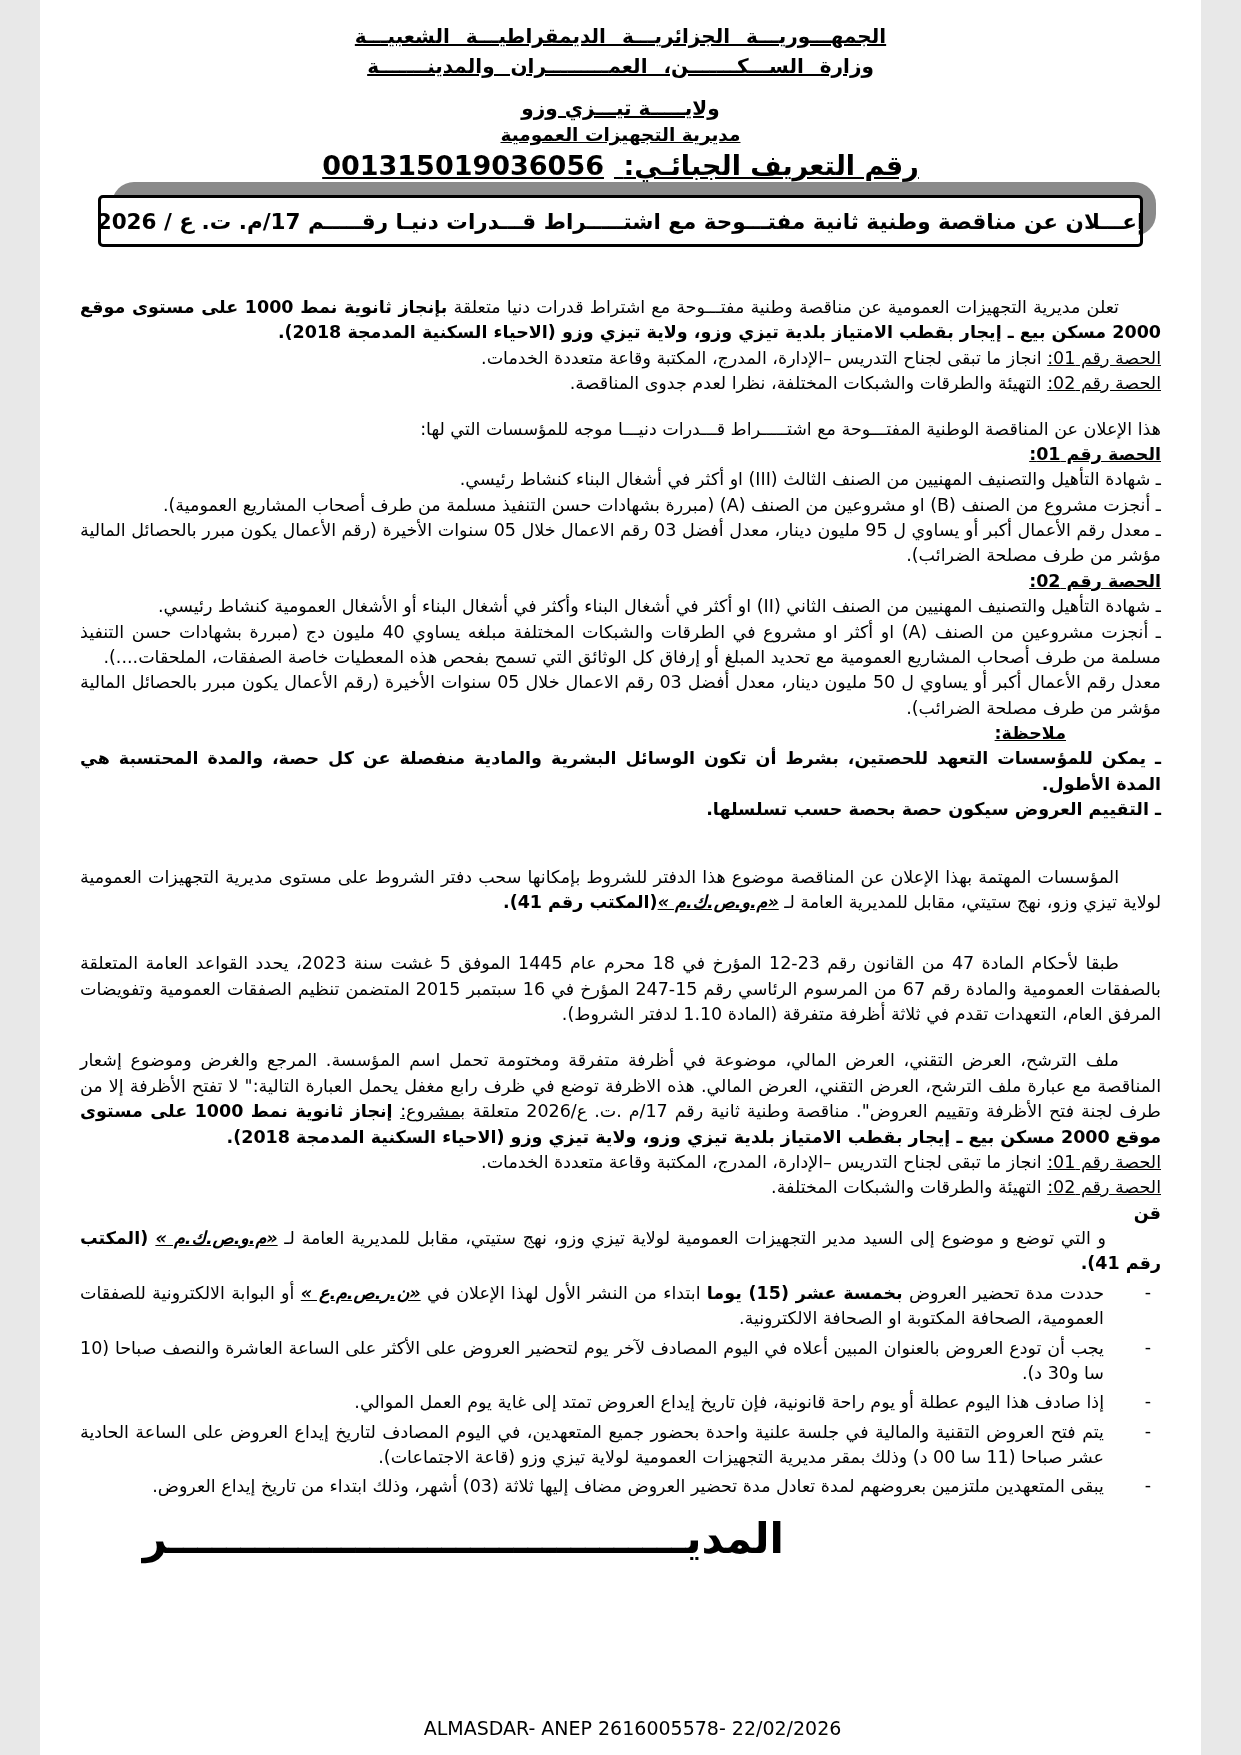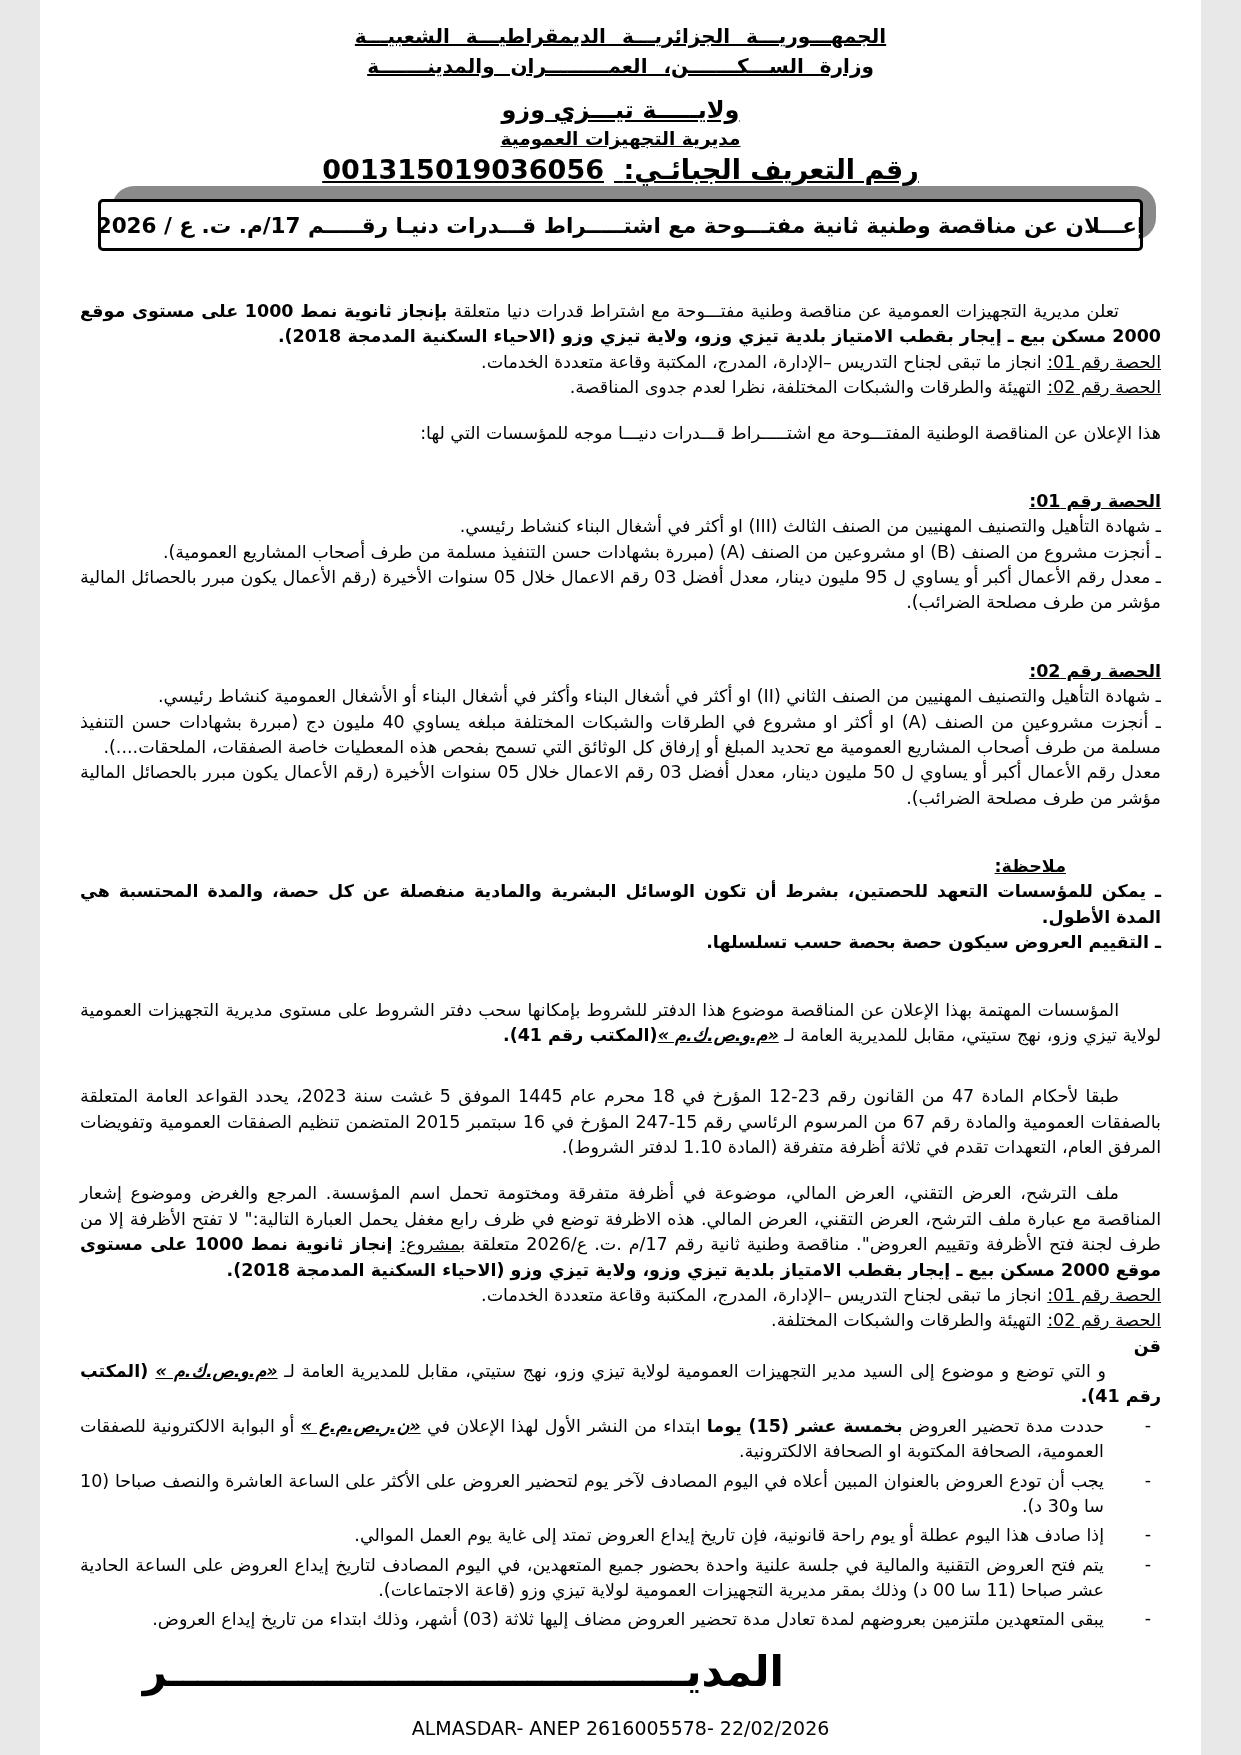--- a/index.html
+++ b/index.html
@@ -7,60 +7,60 @@
     position:relative; width:1161px; height:1755px; margin:0 auto;
     background:#ffffff; color:#000;
     font-family:"DejaVu Sans", sans-serif;
     direction:rtl; overflow:hidden;
   }
   
   .header { text-align:center; padding-top:24px; }
   .hl { font-weight:bold; text-decoration:underline; }
   .hl1 { font-size:20px; word-spacing:9px; margin-bottom:6px; }
   .hl2 { font-size:20px; word-spacing:9px; margin-bottom:18px; }
-  .hl3 { font-size:24px; margin-bottom:4px; }
+  .hl3 { font-size:20px; margin-bottom:4px; }
   .hl4 { font-size:18.5px; margin-bottom:5px; }
   .taxline { font-size:27px; font-weight:bold; text-decoration:underline; }
   .taxline .num { margin-right:10px; }
   
   .banner-wrap { position:relative; height:52px; margin:14px 58px 0 58px; }
   .banner-shadow {
     position:absolute; left:14px; right:-13px; top:-13px; bottom:11px;
     background:#8a8a8a; border-radius:22px;
   }
   .banner-box {
     position:absolute; inset:0; background:#fff; border:3px solid #000;
     border-radius:5px; display:flex; align-items:center; justify-content:center;
   }
   .banner-title { font-weight:bold; font-size:21.5px; white-space:nowrap; }
   
   .bodytext { margin:48px 40px 0 40px; font-size:17.5px; line-height:1.45; text-align:justify; }
   .line { margin:0; }
   .b   { font-weight:bold; }
-  .u   { text-decoration:underline;margin-top:43px; }
+  .u   { text-decoration:underline; }
   .biu { font-weight:bold; font-style:italic; text-decoration:underline; }
   .ind42 { text-indent:42px; }
   .ind55 { text-indent:55px; }
   .g20 { margin-top:20px; }
   .g42 { margin-top:42px; }
   .g36 { margin-top:36px; }
   .g21 { margin-top:21px; }
   .noteh { margin-right:95px; }
   
   .dl { margin-top:4px; }
   .di { position:relative; padding-right:57px; margin-top:4px; }
   .di .mk { position:absolute; right:10px; top:-1px; }
   
   .sig {
     margin:16px 377px 0 0; font-size:42px; font-weight:bold;
     white-space:nowrap; text-align:right; line-height:1.1;
   }
   
   .footer {
-    position:absolute; bottom:16px; left:0; width:100%;
+    position:absolute; bottom:16px; left:12px; width:100%;
     text-align:center; direction:ltr; font-size:19px;
   }
 </style>
 </head>
 <body>
 
 <div class="page">
 
   <div class="header">
     <div class="hl hl1">الجمهـــوريـــة الجزائريـــة الديمقراطيـــة الشعبيـــة</div>

